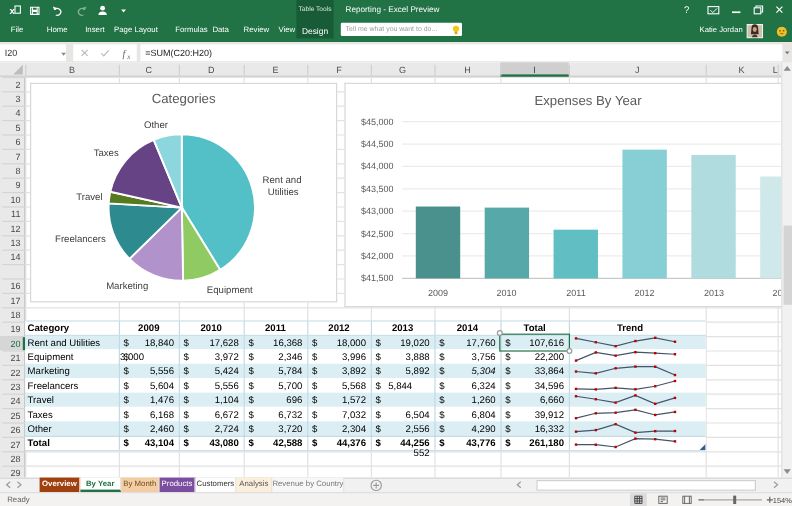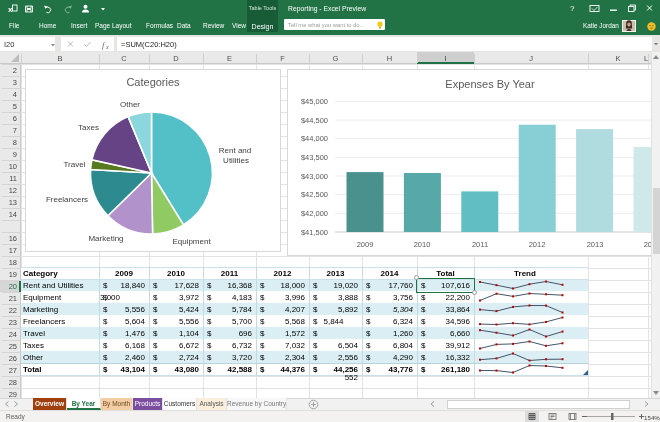--- a/index.html
+++ b/index.html
@@ -302,38 +302,38 @@
 <div class="abs" style="left:366px;top:281px;font-size:8px;color:#000;">$</div>
 <div class="abs" style="left:362px;top:281px;width:51px;text-align:right;font-size:8px;color:#000;">17,760</div>
 <div class="abs" style="left:421px;top:281px;font-size:8px;color:#000;">$</div>
 <div class="abs" style="left:417px;top:281px;width:53px;text-align:right;font-size:8px;color:#000;">107,616</div>
 <div class="abs" style="left:23px;top:293px;font-size:8px;color:#000;white-space:nowrap">Equipment</div>
 <div class="abs" style="left:103px;top:293px;font-size:8px;color:#000;">$</div>
 <div class="abs" style="left:87px;top:293px;width:46px;text-align:center;font-size:8px;color:#000;">3,000</div>
 <div class="abs" style="left:153px;top:293px;font-size:8px;color:#000;">$</div>
 <div class="abs" style="left:149px;top:293px;width:50px;text-align:right;font-size:8px;color:#000;">3,972</div>
 <div class="abs" style="left:207px;top:293px;font-size:8px;color:#000;">$</div>
-<div class="abs" style="left:203px;top:293px;width:49px;text-align:right;font-size:8px;color:#000;">4,183</div>
+<div class="abs" style="left:203px;top:293px;width:49px;text-align:right;font-size:8px;color:#000;">2,346</div>
 <div class="abs" style="left:260px;top:293px;font-size:8px;color:#000;">$</div>
 <div class="abs" style="left:256px;top:293px;width:49px;text-align:right;font-size:8px;color:#000;">3,996</div>
 <div class="abs" style="left:313px;top:293px;font-size:8px;color:#000;">$</div>
 <div class="abs" style="left:309px;top:293px;width:49px;text-align:right;font-size:8px;color:#000;">3,888</div>
 <div class="abs" style="left:366px;top:293px;font-size:8px;color:#000;">$</div>
 <div class="abs" style="left:362px;top:293px;width:51px;text-align:right;font-size:8px;color:#000;">3,756</div>
 <div class="abs" style="left:421px;top:293px;font-size:8px;color:#000;">$</div>
 <div class="abs" style="left:417px;top:293px;width:53px;text-align:right;font-size:8px;color:#000;">22,200</div>
 <div class="abs" style="left:23px;top:305px;font-size:8px;color:#000;white-space:nowrap">Marketing</div>
 <div class="abs" style="left:103px;top:305px;font-size:8px;color:#000;">$</div>
 <div class="abs" style="left:99px;top:305px;width:46px;text-align:right;font-size:8px;color:#000;">5,556</div>
 <div class="abs" style="left:153px;top:305px;font-size:8px;color:#000;">$</div>
 <div class="abs" style="left:149px;top:305px;width:50px;text-align:right;font-size:8px;color:#000;">5,424</div>
 <div class="abs" style="left:207px;top:305px;font-size:8px;color:#000;">$</div>
 <div class="abs" style="left:203px;top:305px;width:49px;text-align:right;font-size:8px;color:#000;">5,784</div>
 <div class="abs" style="left:260px;top:305px;font-size:8px;color:#000;">$</div>
-<div class="abs" style="left:256px;top:305px;width:49px;text-align:right;font-size:8px;color:#000;">4,207</div>
+<div class="abs" style="left:256px;top:305px;width:49px;text-align:right;font-size:8px;color:#000;">3,892</div>
 <div class="abs" style="left:313px;top:305px;font-size:8px;color:#000;">$</div>
 <div class="abs" style="left:309px;top:305px;width:49px;text-align:right;font-size:8px;color:#000;">5,892</div>
 <div class="abs" style="left:366px;top:305px;font-size:8px;color:#000;">$</div>
 <div class="abs" style="left:362px;top:305px;width:51px;text-align:right;font-size:8px;color:#000;font-style:italic;">5,304</div>
 <div class="abs" style="left:421px;top:305px;font-size:8px;color:#000;">$</div>
 <div class="abs" style="left:417px;top:305px;width:53px;text-align:right;font-size:8px;color:#000;">33,864</div>
 <div class="abs" style="left:23px;top:317px;font-size:8px;color:#000;white-space:nowrap">Freelancers</div>
 <div class="abs" style="left:103px;top:317px;font-size:8px;color:#000;">$</div>
 <div class="abs" style="left:99px;top:317px;width:46px;text-align:right;font-size:8px;color:#000;">5,604</div>
 <div class="abs" style="left:153px;top:317px;font-size:8px;color:#000;">$</div>

